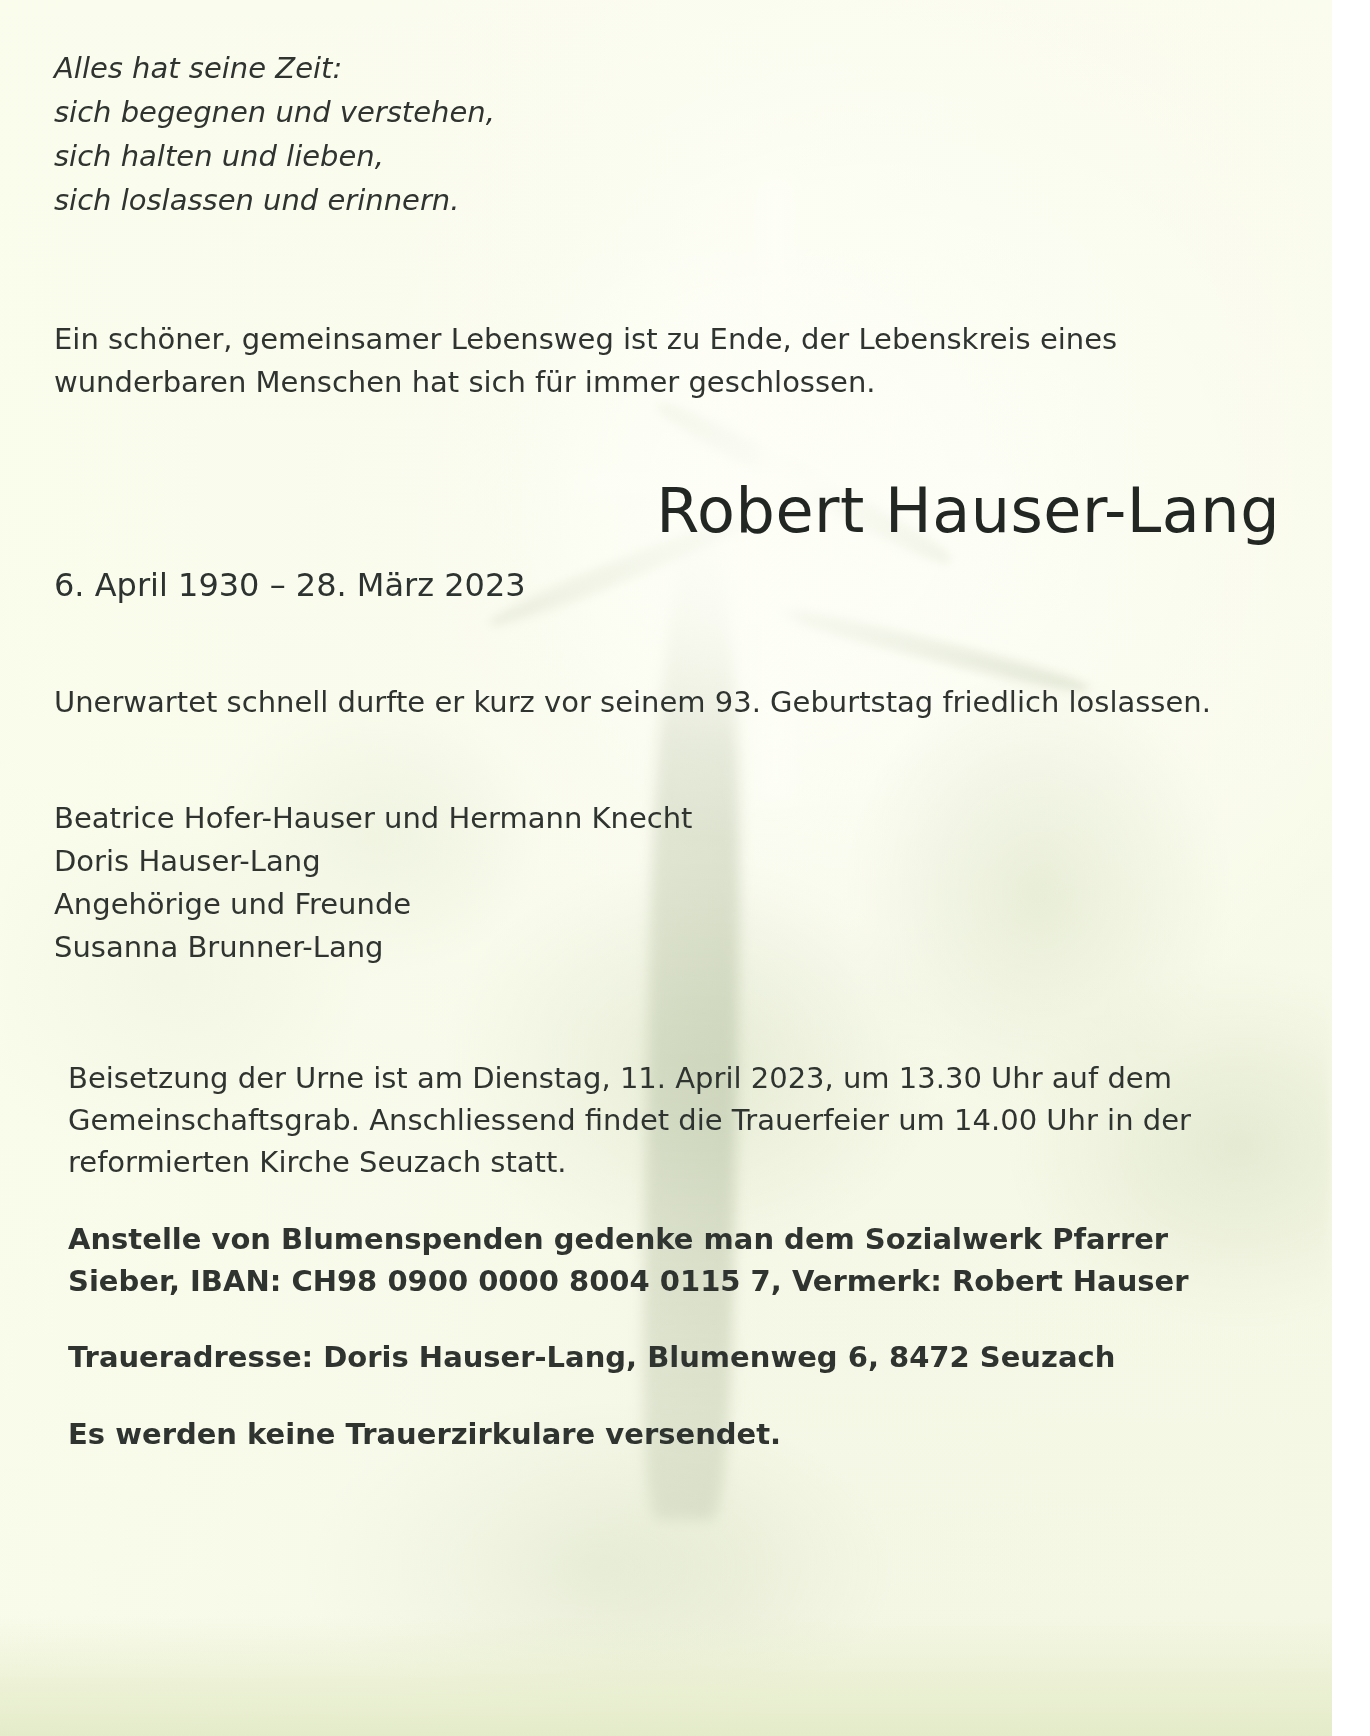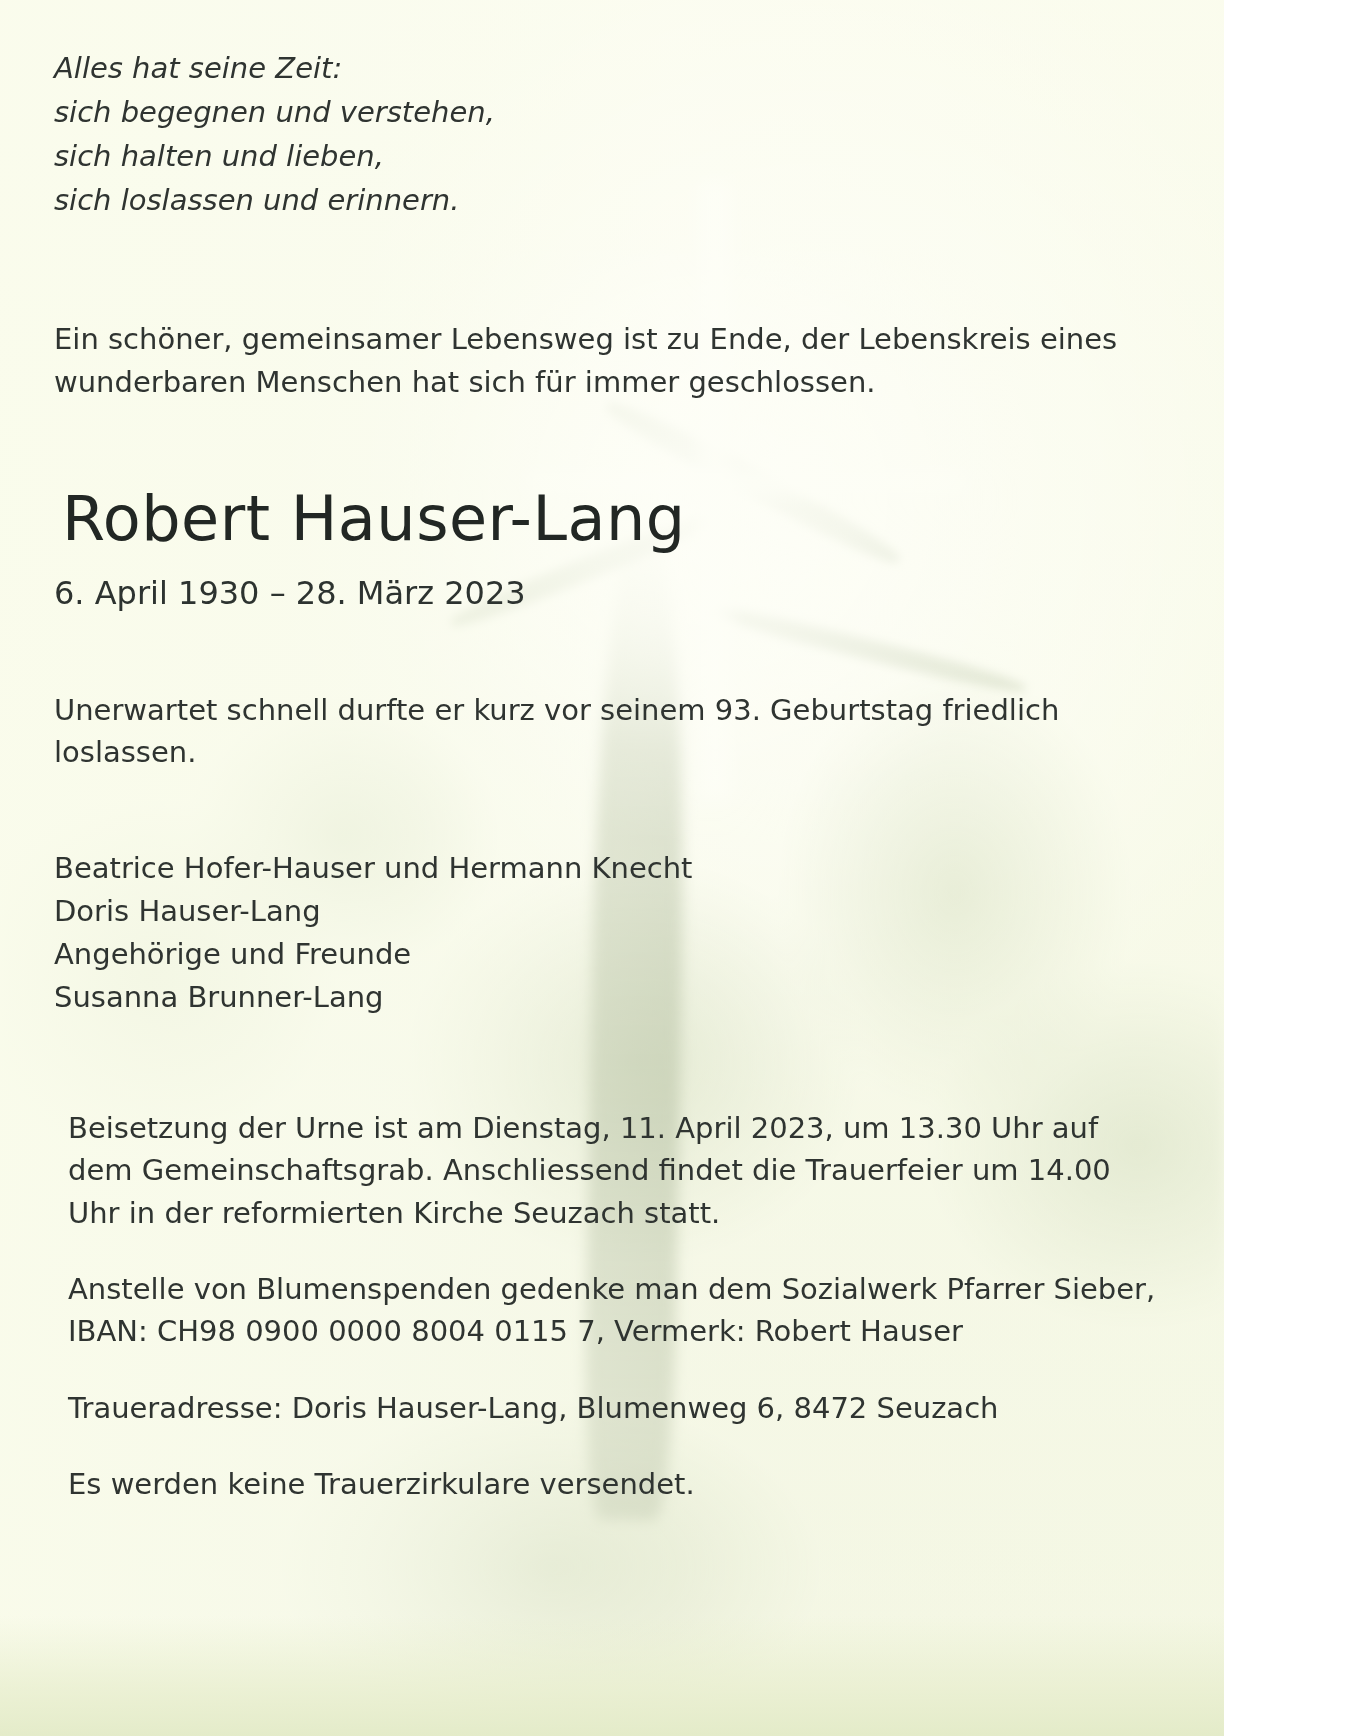--- a/index.html
+++ b/index.html
@@ -3,21 +3,21 @@
 <meta charset="utf-8">
 <title>Traueranzeige</title>
 <style>
   html, body {
     margin: 0;
     padding: 0;
     background: #ffffff;
   }
   .page {
     position: relative;
-    width: 1224px;
+    width: 1332px;
     height: 1736px;
     box-sizing: border-box;
     overflow: hidden;
     background: #e5e5e5;
     font-family: "DejaVu Sans", sans-serif;
   }
 
   
   .bg {
     position: absolute;
@@ -123,35 +123,36 @@
   }
   .gap-xl { height: 96px; }
   .gap-lg { height: 74px; }
 
   .name {
     font-size: 62px;
     line-height: 1.1;
     font-weight: 400;
     letter-spacing: 0.5px;
     color: #222724;
-    margin: 8px;
+    margin: 0;
+    text-align: right;
   }
   .dates {
     font-size: 32px;
     line-height: 1.3;
     color: #2d3330;
     margin: 20px 0 0 0;
   }
   .names-block div {
     font-size: 29px;
     line-height: 1.48;
     color: #2f3431;
   }
   .block p { margin: 14px; }
-  .block + .block { margin-top: 34px; }
+  .block + .block { margin-top: 34px; font-weight: bold; }
 </style>
 </head>
 <body>
 
 <div class="page">
 
   <div class="bg">
     <div class="bg-base"></div>
     <div class="bg-foliage"></div>
     <div class="bg-branch-a"></div>

